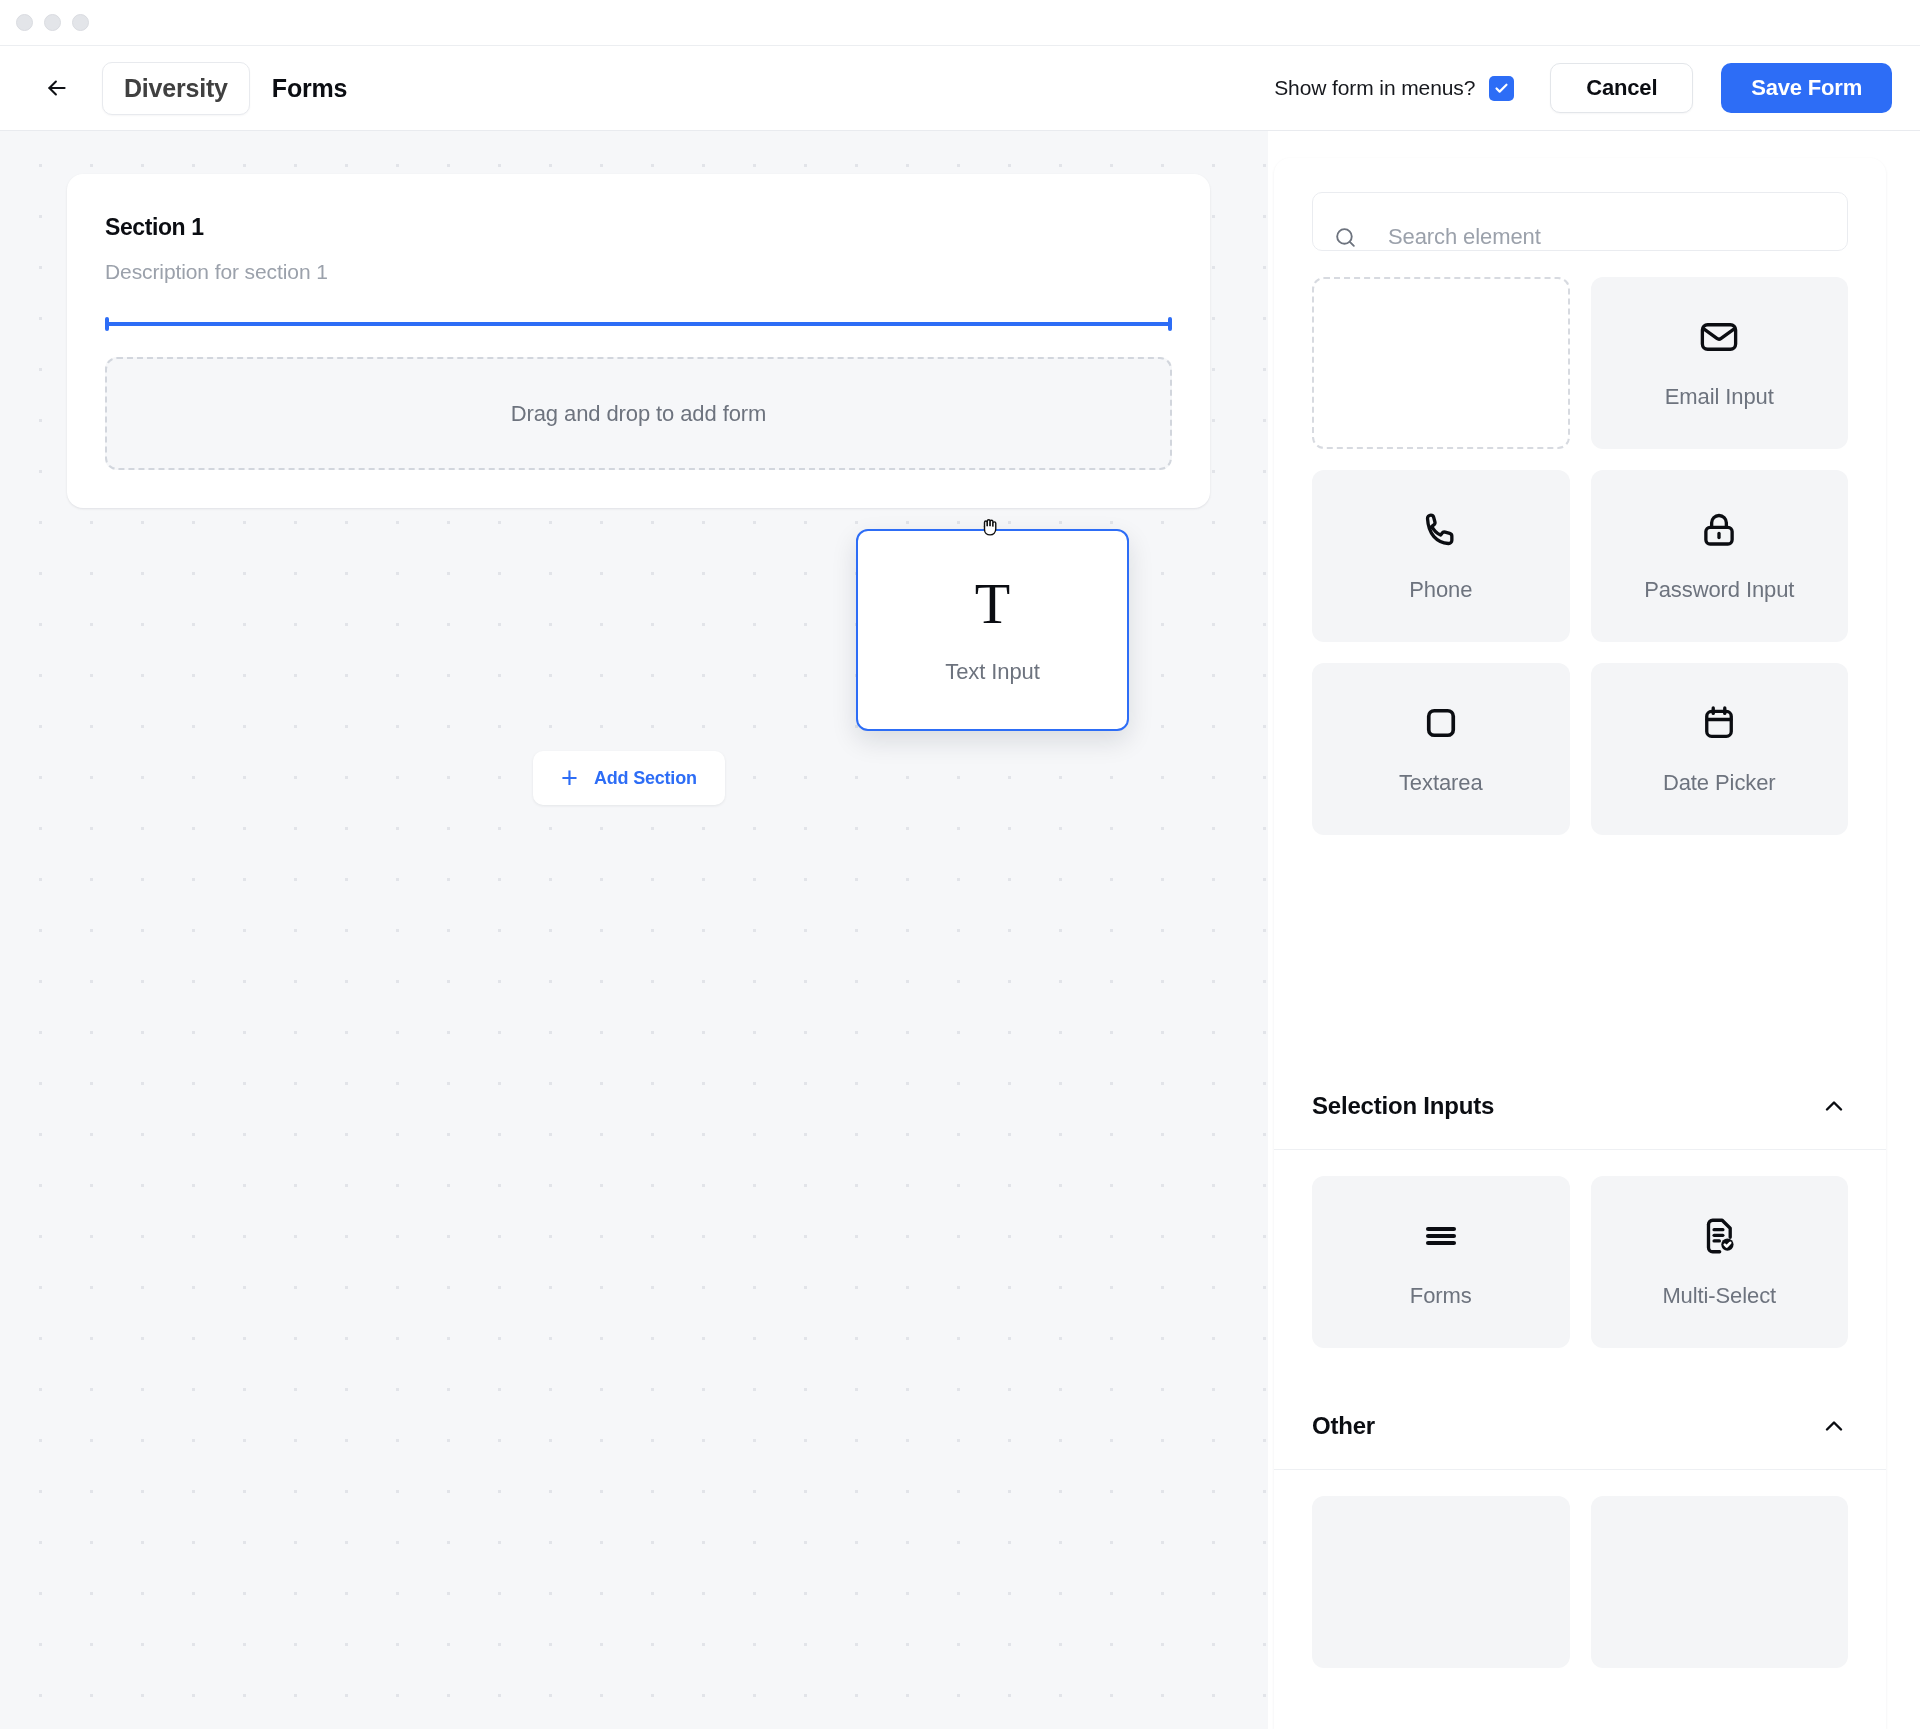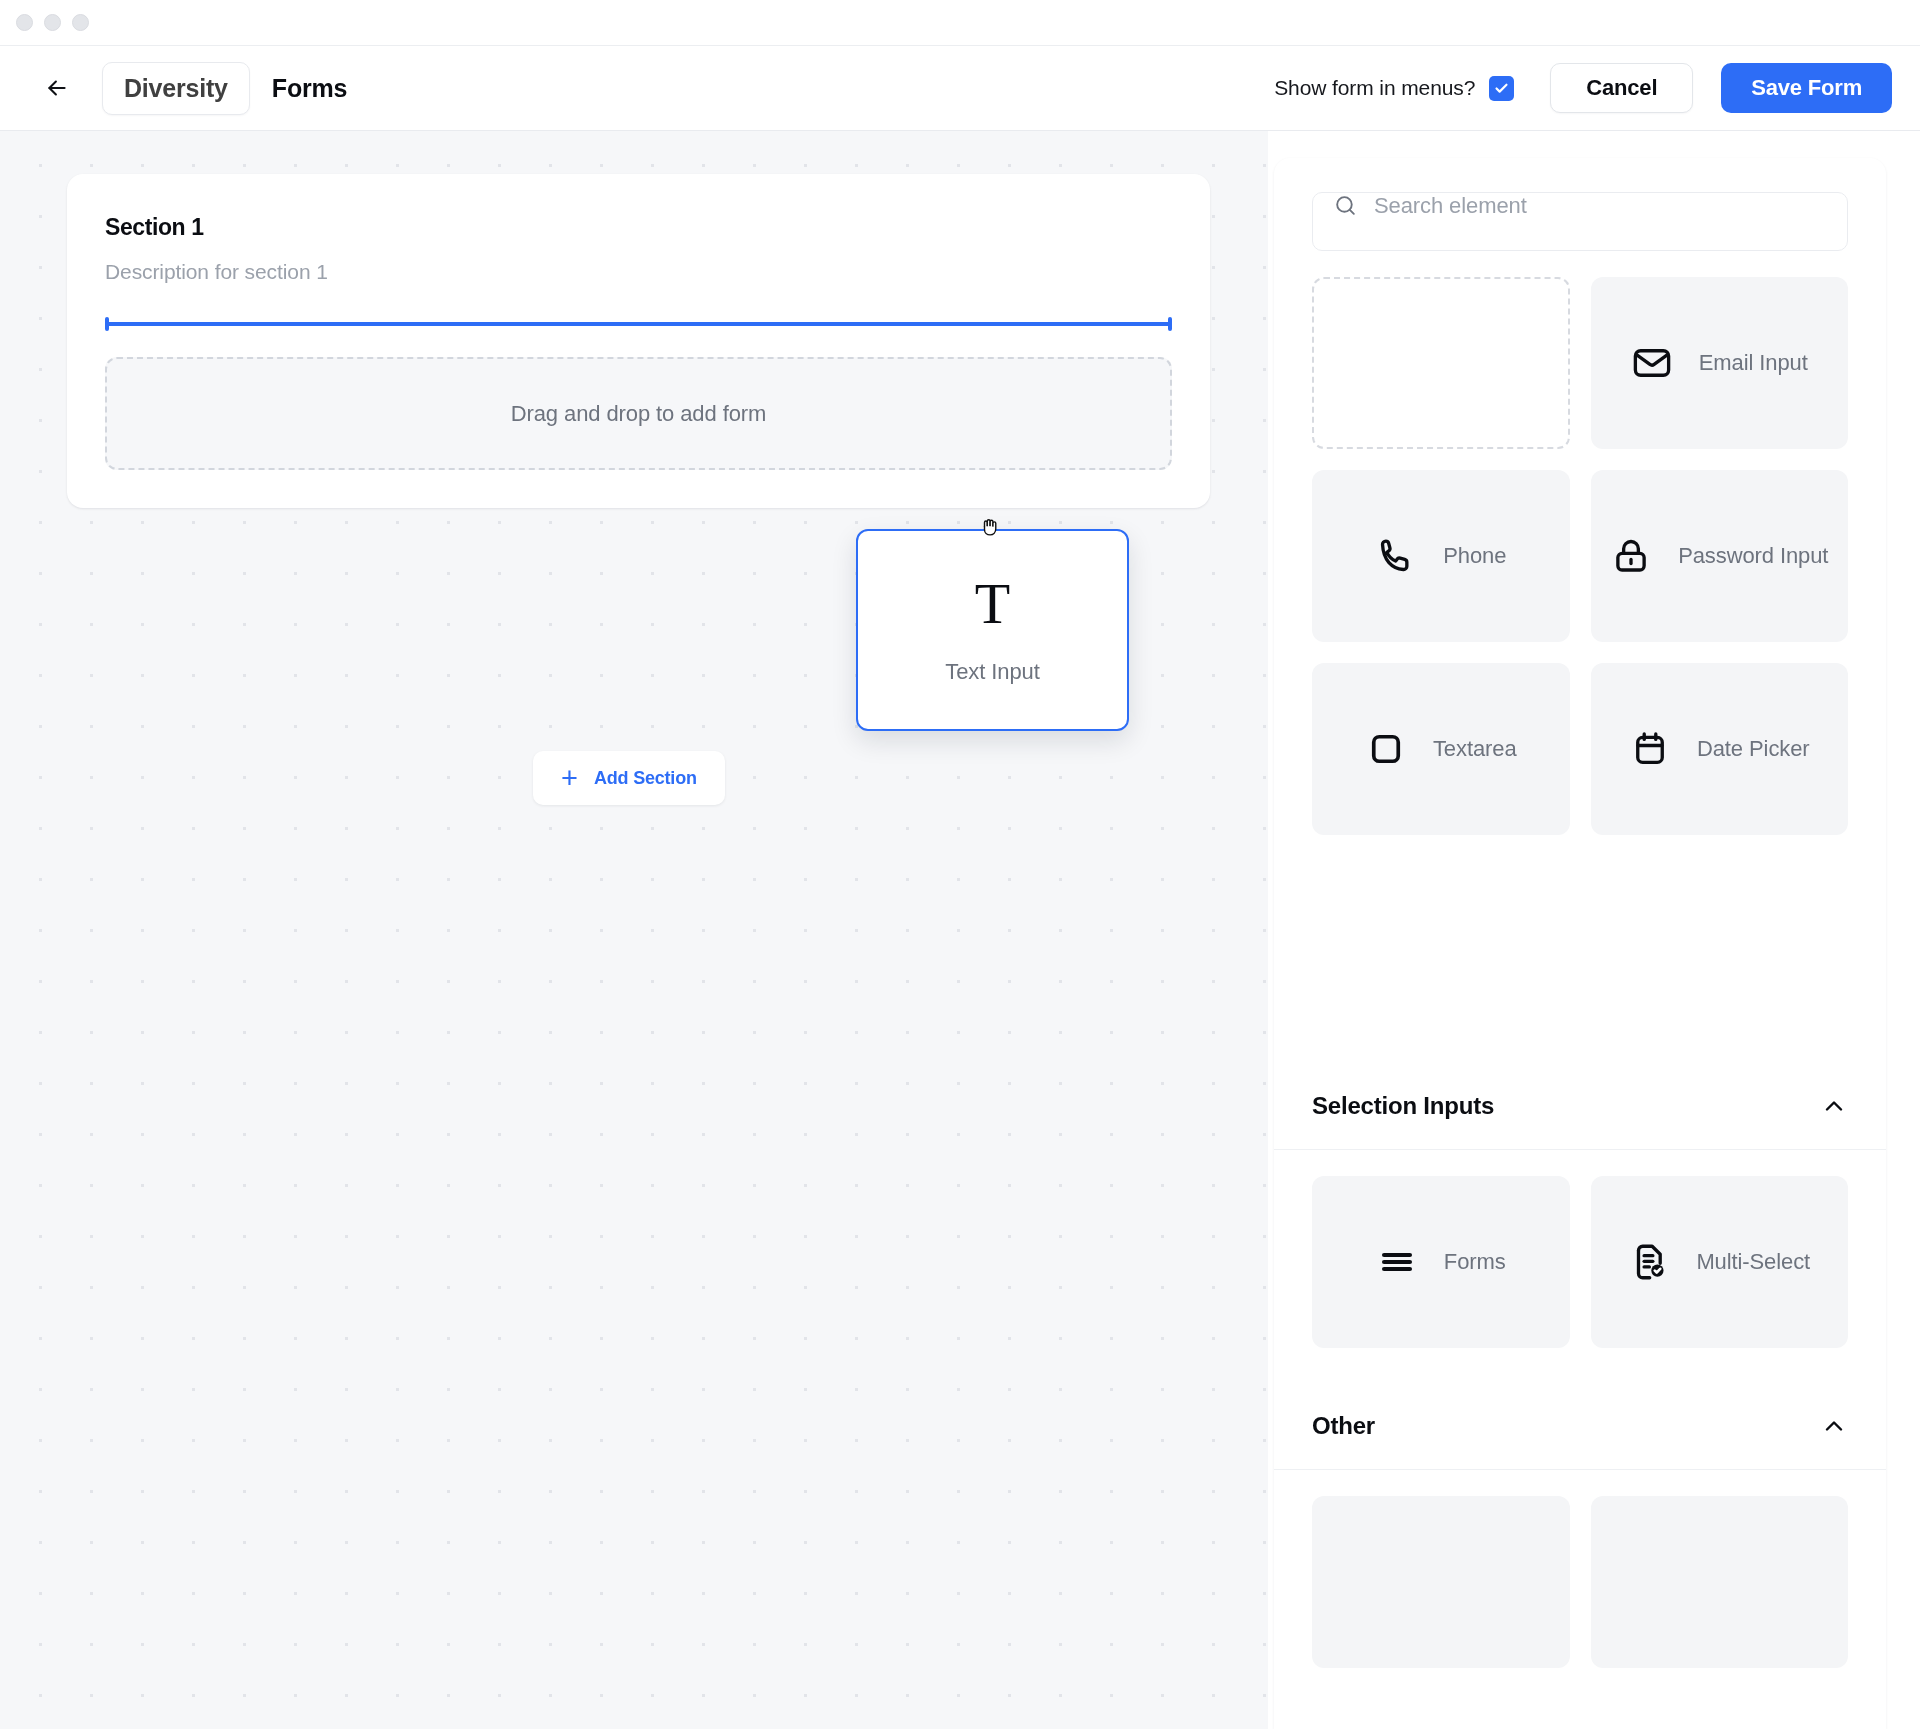--- a/index.html
+++ b/index.html
@@ -282,23 +282,23 @@
     box-shadow: 0 1px 3px rgba(16,24,40,.07);
     overflow: hidden;
   }
   .search-wrap {
     margin: 34px 38px 0 38px;
     height: 59px;
     border: 1px solid #eaecf0;
     border-radius: 10px;
     background: #ffffff;
     display: flex;
-    align-items: flex-start;
+    align-items: flex-end;
     padding: 0 20px;
-    gap: 16px;
+    gap: 30px;
   }
   .search-wrap input {
     flex: 1;
     border: none;
     outline: none;
     font-size: 22px;
     color: #0b0d12;
     font-family: "Liberation Sans", sans-serif;
     background: transparent;
     letter-spacing: -0.1px;
@@ -325,21 +325,21 @@
     display: grid;
     grid-template-columns: 1fr 1fr;
     gap: 21px;
     padding: 26px 38px 0 38px;
   }
   .tile {
     height: 172px;
     background: #f4f5f7;
     border-radius: 12px;
     display: flex;
-    flex-direction: row;
+    flex-direction: column;
     align-items: center;
     justify-content: center;
     gap: 26px;
     cursor: grab;
   }
   .tile .tlabel {
     font-size: 22px;
     color: #6d737e;
     letter-spacing: -0.1px;
   }

